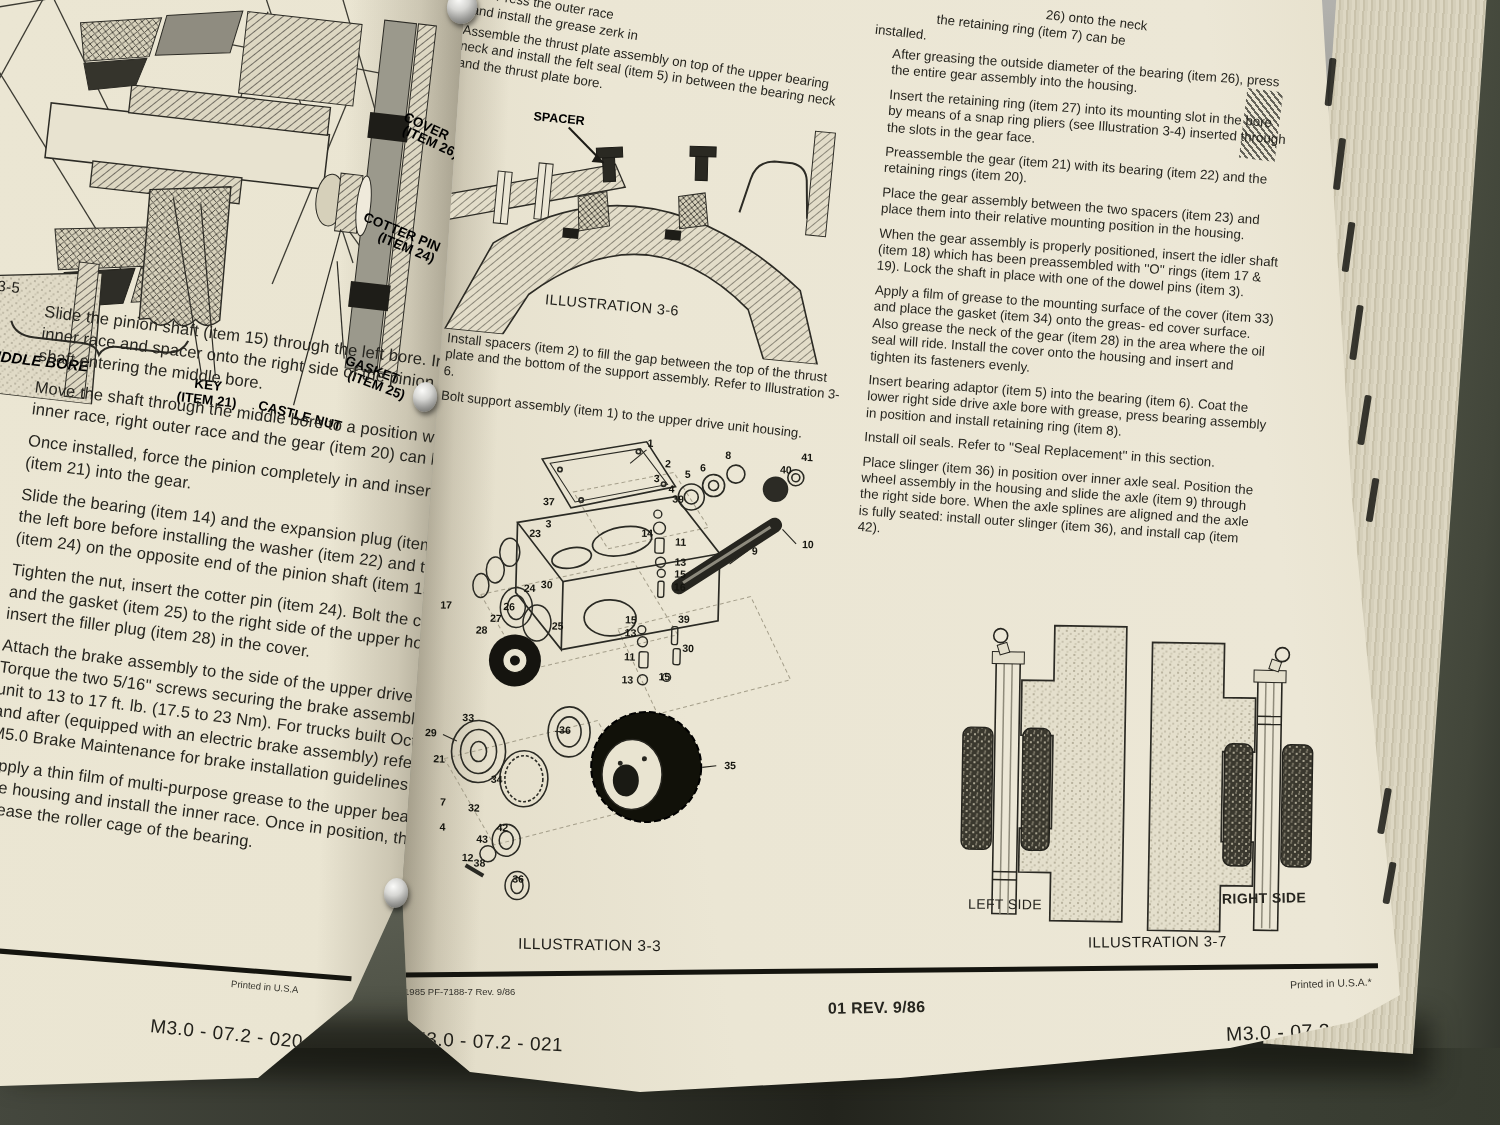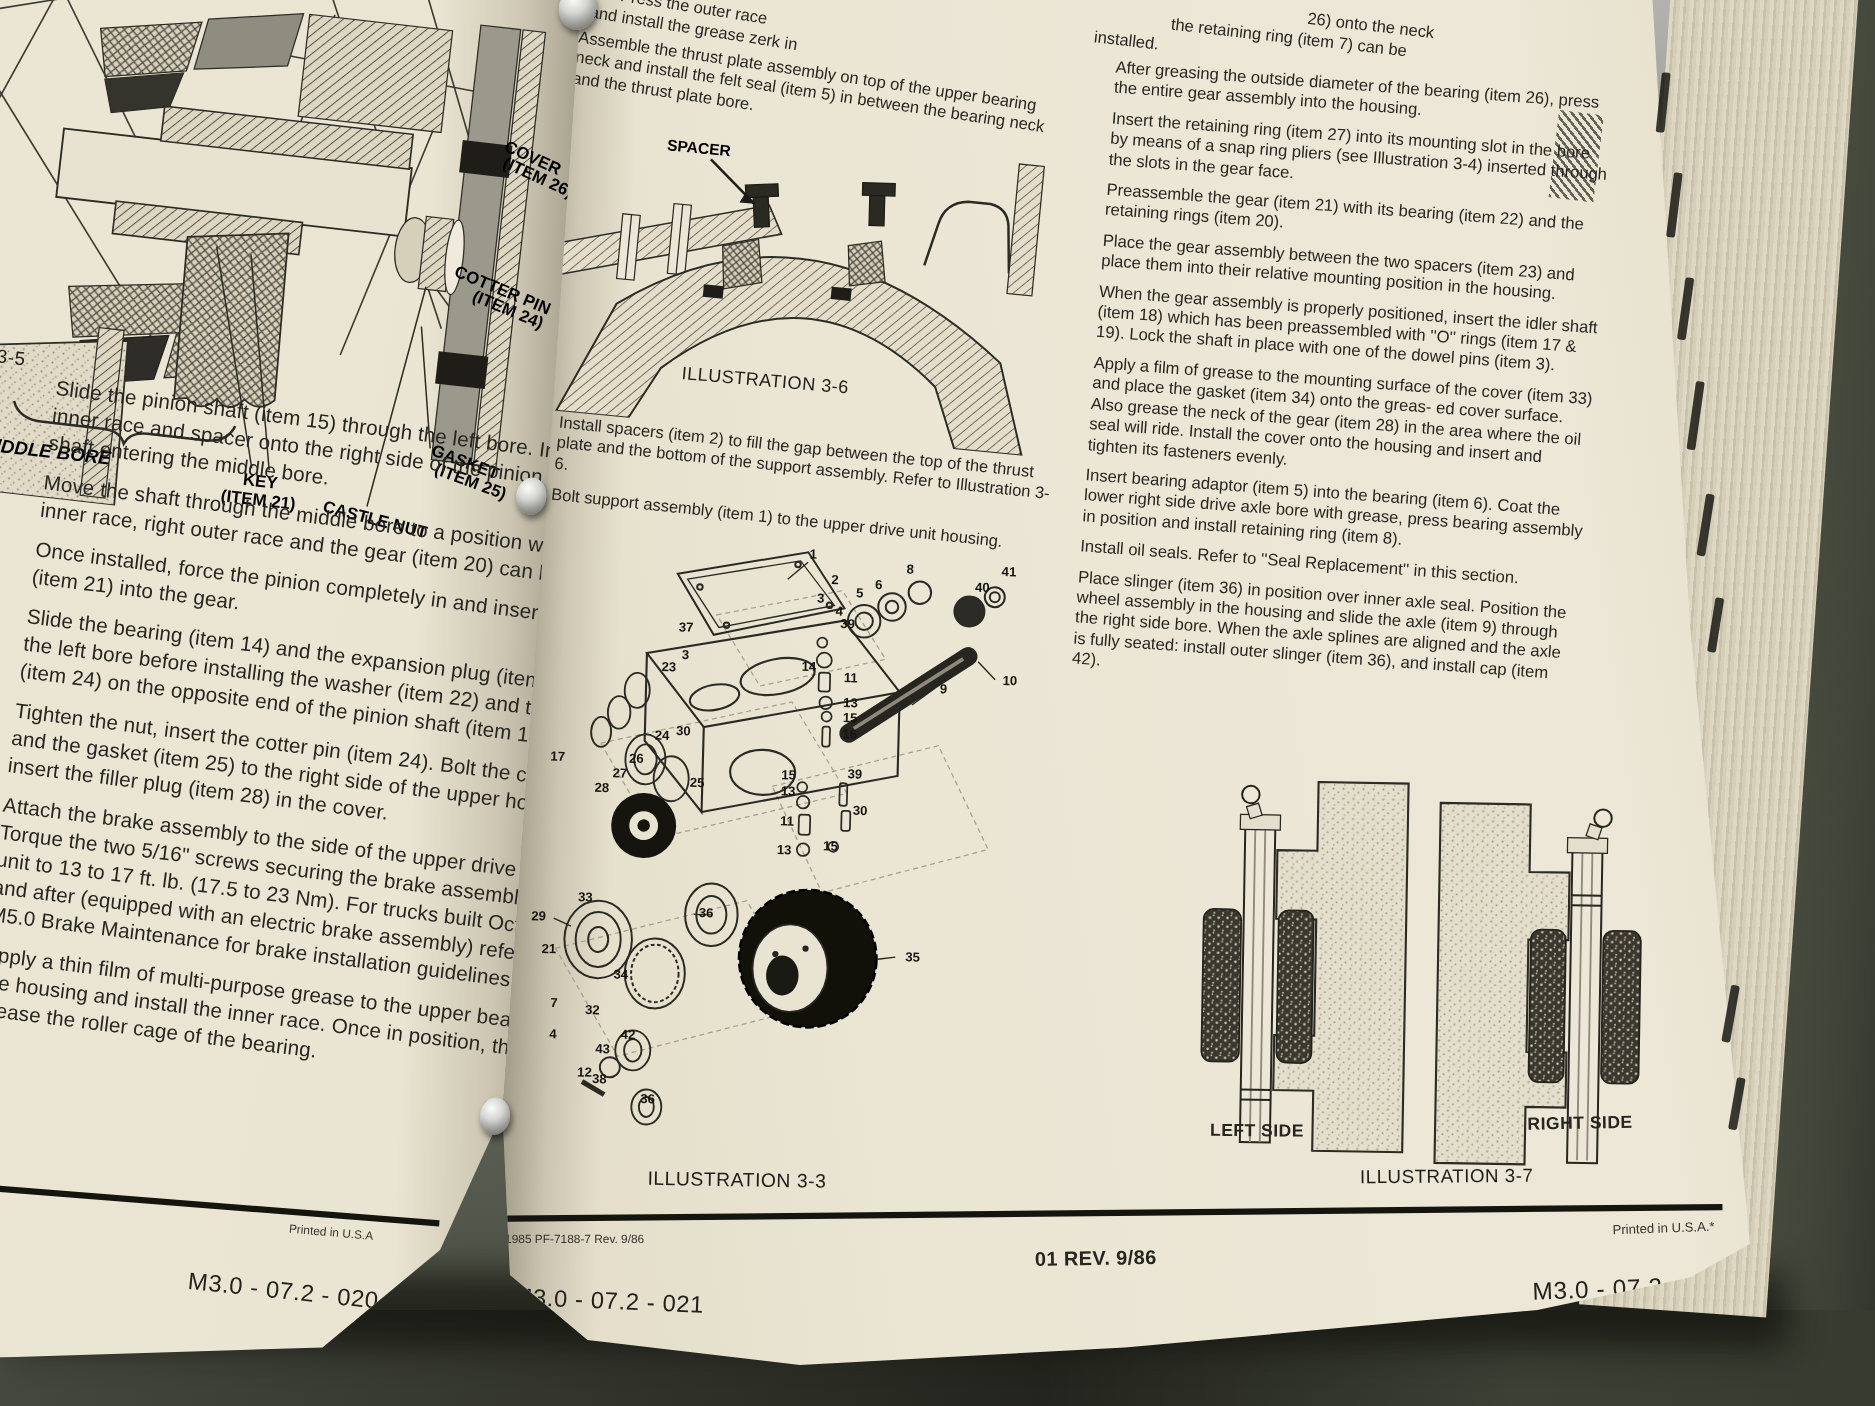--- a/index.html
+++ b/index.html
@@ -475,21 +475,21 @@
         <line x1="370" y1="56" x2="370" y2="304" stroke="#8f8b7b" stroke-width="1.5"></line>
         <line x1="354" y1="92" x2="378" y2="92" stroke="#26251f" stroke-width="1.5"></line>
         <line x1="354" y1="100" x2="378" y2="100" stroke="#26251f" stroke-width="1.5"></line>
         <rect x="350" y="46" width="32" height="12" fill="#e4dfcc" stroke="#26251f"></rect>
         <rect x="366" y="36" width="10" height="10" fill="#e4dfcc" stroke="#26251f" transform="rotate(18 371 41)"></rect>
         <circle cx="378" cy="30" r="7" fill="#ece7d6" stroke="#26251f" stroke-width="1.6"></circle>
       </g>
       <text x="105" y="278" font-size="0"></text>
       <text x="60" y="262" font-size="0"></text>
     </svg>
-    <div class="abs" style="left:968px;top:896px;font-size:14px;font-weight:bold;letter-spacing:.4px;transform:rotate(.5deg);">LEFT SIDE</div>
+    <div class="abs" style="left:968px;top:896px;font-size:14px;font-weight:normal;letter-spacing:.4px;transform:rotate(.5deg);">LEFT SIDE</div>
     <div class="abs" style="left:1222px;top:890px;font-size:14px;font-weight:bold;letter-spacing:.4px;transform:rotate(-1deg);">RIGHT SIDE</div>
     <div class="abs caption cap37">ILLUSTRATION 3-7</div>
 
     <div class="abs rule rp-rule"></div>
     <div class="abs small-print rp-crown">Crown 1985 PF-7188-7 Rev. 9/86</div>
     <div class="abs rev-code">01 REV. 9/86</div>
     <div class="abs small-print rp-printed">Printed in U.S.A.*</div>
     <div class="abs page-code rp-code-left">M3.0 - 07.2 - 021</div>
     <div class="abs page-code rp-code-right">M3.0 - 07.2 - 021</div>
   </div>

